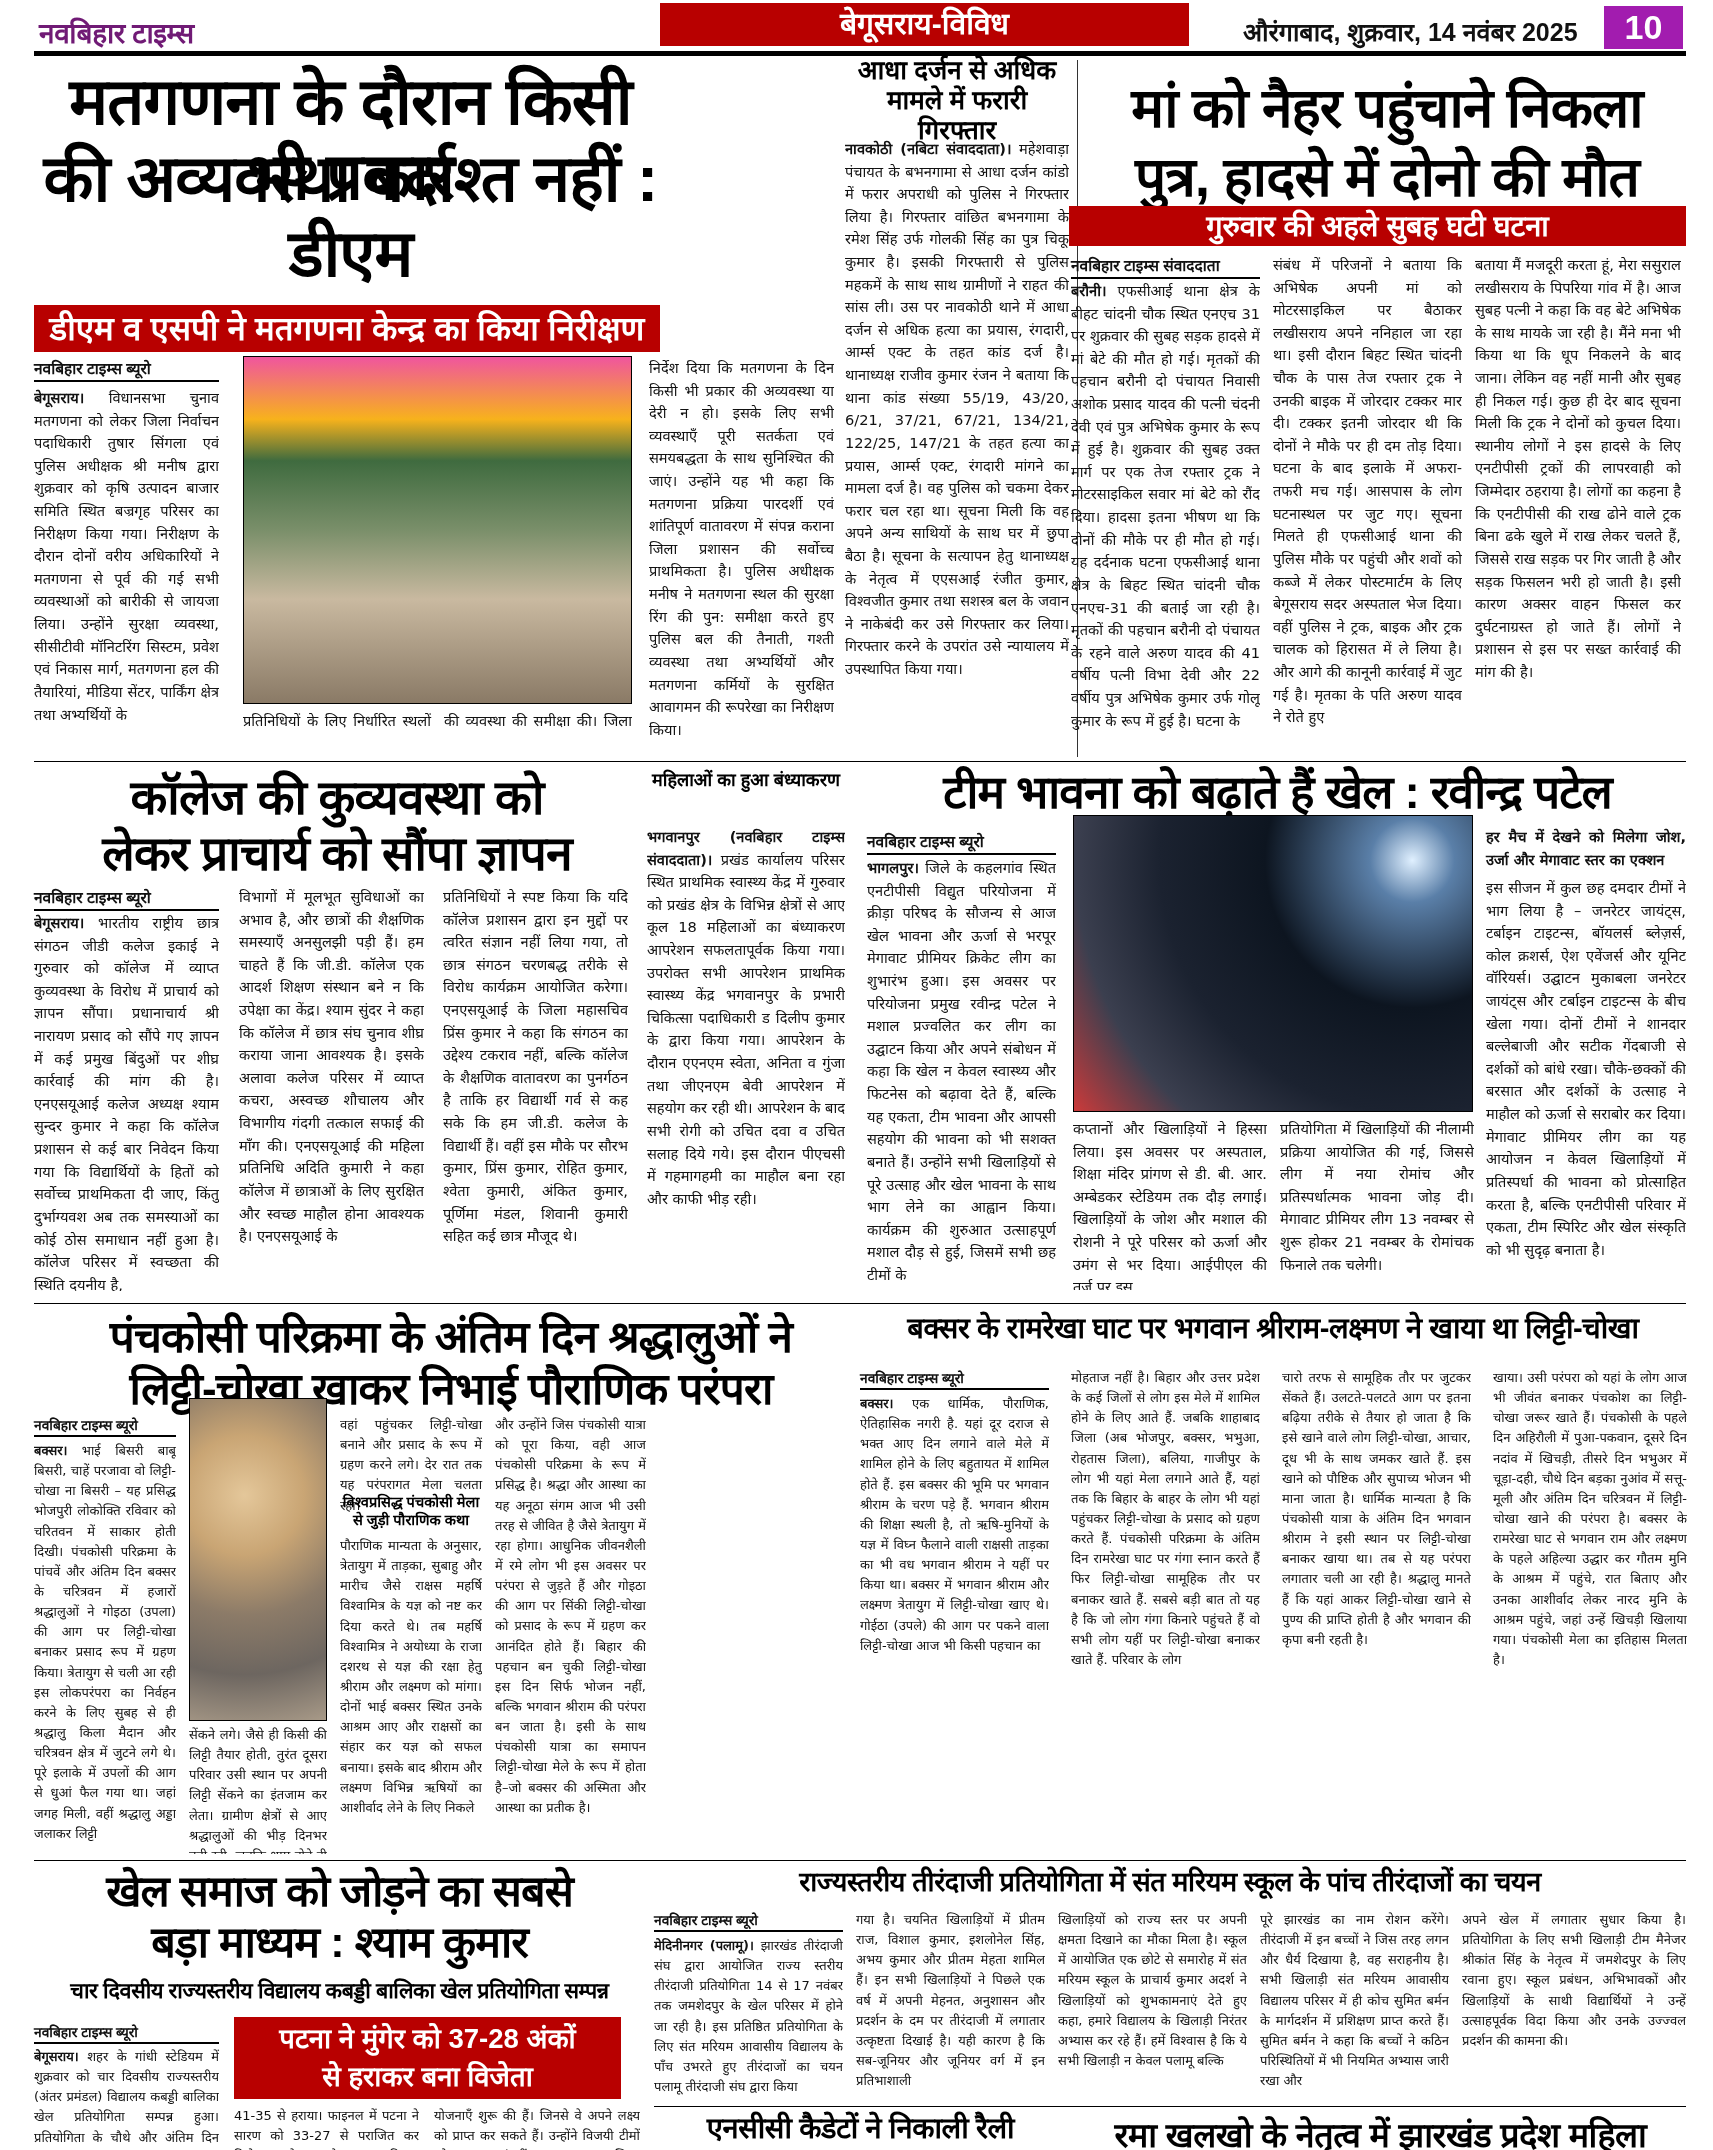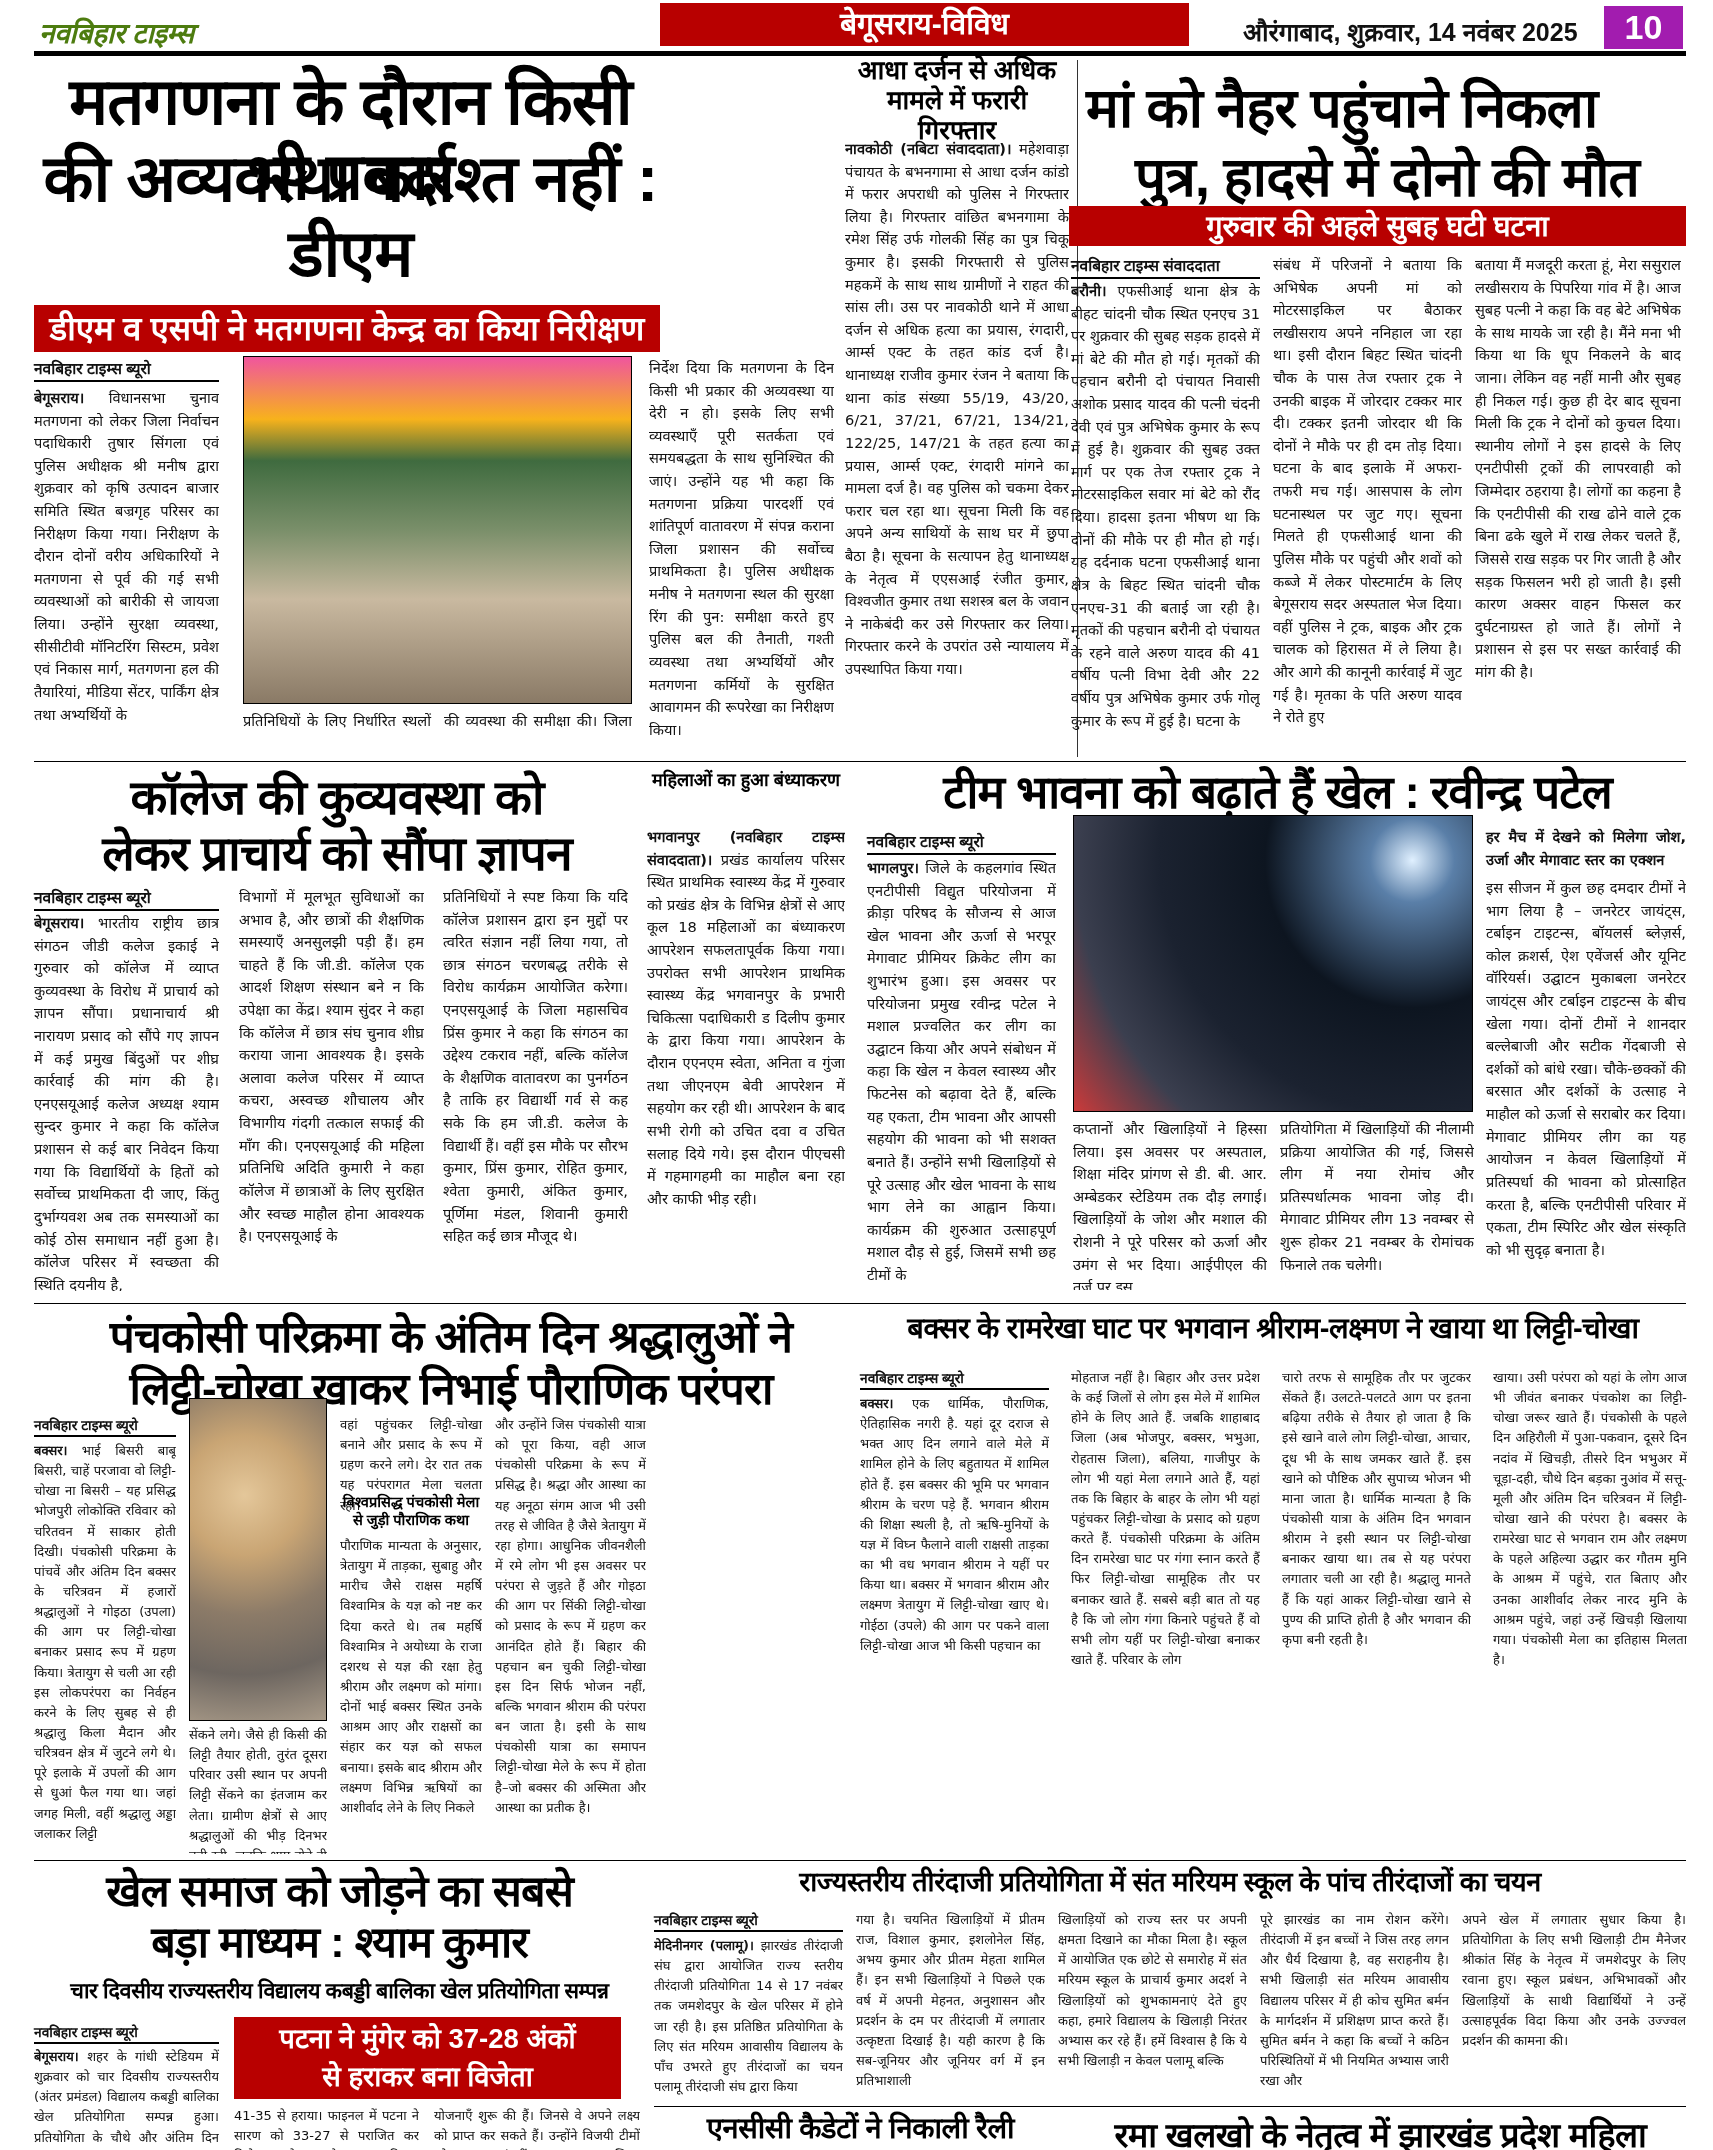--- a/index.html
+++ b/index.html
@@ -17,21 +17,21 @@
   .body { font-size: 14.6px; line-height: 1.55; text-align: justify; color: #111; font-family: "DejaVu Sans", sans-serif; }
   .body b { font-weight: bold; }
   .photo { overflow: hidden; border: 1.3px solid #000; }
   .subhead { font-size: 19px; font-weight: bold; text-align: center; line-height: 1.25; color: #000; }
   .vline { width: 1.3px; background: #333; }
   .hline { height: 1.7px; background: #000; }
 </style>
 </head>
 <body>
 
-<div class="abs masthead-name" style="color: #4d7c0f; font-style: italic;">नवबिहार टाइम्स</div>
+<div class="abs masthead-name" style="color: #701a75;">नवबिहार टाइम्स</div>
 <div class="abs section-box">बेगूसराय-विविध</div>
 <div class="abs dateline">औरंगाबाद, शुक्रवार, 14 नवंबर 2025</div>
 <div class="abs pageno">10</div>
 <div class="abs rule-top"></div>
 
 <div>
   <div class="abs hl" style="left:43px;top:65px;width:615px;font-size:65px;text-align:center;">मतगणना के दौरान किसी भी प्रकार</div>
   <div class="abs hl" style="left:43px;top:142px;width:615px;font-size:65px;text-align:center;">की अव्यवस्था बर्दाश्त नहीं : डीएम</div>
   <div class="abs redbar" style="left:34px;top:305px;width:626px;height:47px;font-size:33px;line-height:47px;">डीएम व एसपी ने मतगणना केन्द्र का किया निरीक्षण</div>
   <div class="abs byline" style="left:34px;top:357px;width:185px;">नवबिहार टाइम्स ब्यूरो</div>
@@ -43,21 +43,21 @@
 </div>
 
 <div>
   <div class="abs hl" style="left:845px;top:56px;width:224px;font-size:26px;text-align:center;letter-spacing:0;">आधा दर्जन से अधिक मामले में फरारी गिरफ्तार</div>
   <div class="abs body" style="left:845px;top:138px;width:224px;height:615px;overflow:hidden;"><b>नावकोठी (नबिटा संवाददाता)।</b> <span>महेशवाड़ा पंचायत के बभनगामा से आधा दर्जन कांडो में फरार अपराधी को पुलिस ने गिरफ्तार लिया है। गिरफ्तार वांछित बभनगामा के रमेश सिंह उर्फ गोलकी सिंह का पुत्र चिकू कुमार है। इसकी गिरफ्तारी से पुलिस महकमें के साथ साथ ग्रामीणों ने राहत की सांस ली। उस पर नावकोठी थाने में आधा दर्जन से अधिक हत्या का प्रयास, रंगदारी, आर्म्स एक्ट के तहत कांड दर्ज है। थानाध्यक्ष राजीव कुमार रंजन ने बताया कि थाना कांड संख्या 55/19, 43/20, 6/21, 37/21, 67/21, 134/21, 122/25, 147/21 के तहत हत्या का प्रयास, आर्म्स एक्ट, रंगदारी मांगने का मामला दर्ज है। वह पुलिस को चकमा देकर फरार चल रहा था। सूचना मिली कि वह अपने अन्य साथियों के साथ घर में छुपा बैठा है। सूचना के सत्यापन हेतु थानाध्यक्ष के नेतृत्व में एएसआई रंजीत कुमार, विश्वजीत कुमार तथा सशस्त्र बल के जवान ने नाकेबंदी कर उसे गिरफ्तार कर लिया। गिरफ्तार करने के उपरांत उसे न्यायालय में उपस्थापित किया गया।</span></div>
 </div>
 
 <div class="abs vline" style="left:1077px;top:60px;height:697px;"></div>
 
 <div>
-  <div class="abs hl" style="left:1086px;top:77px;width:602px;font-size:55px;">मां को नैहर पहुंचाने निकला</div>
+  <div class="abs hl" style="left:1086px;top:77px;width:602px;font-size:55px;text-align:center;">मां को नैहर पहुंचाने निकला</div>
   <div class="abs hl" style="left:1086px;top:146px;width:602px;font-size:55px;text-align:center;">पुत्र, हादसे में दोनो की मौत</div>
   <div class="abs redbar" style="left:1069px;top:206px;width:617px;height:40px;font-size:29px;line-height:40px;">गुरुवार की अहले सुबह घटी घटना</div>
   <div class="abs byline" style="left:1071px;top:254px;width:189px;">नवबिहार टाइम्स संवाददाता</div>
   <div class="abs body" style="left:1071px;top:280px;width:189px;height:473px;overflow:hidden;"><b>बरौनी।</b> <span>एफसीआई थाना क्षेत्र के बीहट चांदनी चौक स्थित एनएच 31 पर शुक्रवार की सुबह सड़क हादसे में मां बेटे की मौत हो गई। मृतकों की पहचान बरौनी दो पंचायत निवासी अशोक प्रसाद यादव की पत्नी चंदनी देवी एवं पुत्र अभिषेक कुमार के रूप में हुई है। शुक्रवार की सुबह उक्त मार्ग पर एक तेज रफ्तार ट्रक ने मोटरसाइकिल सवार मां बेटे को रौंद दिया। हादसा इतना भीषण था कि दोनों की मौके पर ही मौत हो गई। यह दर्दनाक घटना एफसीआई थाना क्षेत्र के बिहट स्थित चांदनी चौक एनएच-31 की बताई जा रही है। मृतकों की पहचान बरौनी दो पंचायत के रहने वाले अरुण यादव की 41 वर्षीय पत्नी विभा देवी और 22 वर्षीय पुत्र अभिषेक कुमार उर्फ गोलू कुमार के रूप में हुई है। घटना के</span></div>
   <div class="abs body" style="left:1273px;top:254px;width:189px;height:499px;overflow:hidden;">संबंध में परिजनों ने बताया कि अभिषेक अपनी मां को मोटरसाइकिल पर बैठाकर लखीसराय अपने ननिहाल जा रहा था। इसी दौरान बिहट स्थित चांदनी चौक के पास तेज रफ्तार ट्रक ने उनकी बाइक में जोरदार टक्कर मार दी। टक्कर इतनी जोरदार थी कि दोनों ने मौके पर ही दम तोड़ दिया। घटना के बाद इलाके में अफरा-तफरी मच गई। आसपास के लोग घटनास्थल पर जुट गए। सूचना मिलते ही एफसीआई थाना की पुलिस मौके पर पहुंची और शवों को कब्जे में लेकर पोस्टमार्टम के लिए बेगूसराय सदर अस्पताल भेज दिया। वहीं पुलिस ने ट्रक, बाइक और ट्रक चालक को हिरासत में ले लिया है। और आगे की कानूनी कार्रवाई में जुट गई है। मृतका के पति अरुण यादव ने रोते हुए</div>
   <div class="abs body" style="left:1475px;top:254px;width:206px;height:499px;overflow:hidden;">बताया मैं मजदूरी करता हूं, मेरा ससुराल लखीसराय के पिपरिया गांव में है। आज सुबह पत्नी ने कहा कि वह बेटे अभिषेक के साथ मायके जा रही है। मैंने मना भी किया था कि धूप निकलने के बाद जाना। लेकिन वह नहीं मानी और सुबह ही निकल गई। कुछ ही देर बाद सूचना मिली कि ट्रक ने दोनों को कुचल दिया। स्थानीय लोगों ने इस हादसे के लिए एनटीपीसी ट्रकों की लापरवाही को जिम्मेदार ठहराया है। लोगों का कहना है कि एनटीपीसी की राख ढोने वाले ट्रक बिना ढके खुले में राख लेकर चलते हैं, जिससे राख सड़क पर गिर जाती है और सड़क फिसलन भरी हो जाती है। इसी कारण अक्सर वाहन फिसल कर दुर्घटनाग्रस्त हो जाते हैं। लोगों ने प्रशासन से इस पर सख्त कार्रवाई की मांग की है।</div>
 </div>
 
 <div class="abs hline" style="left:34px;top:761px;width:1652px;height:1.3px;"></div>
 

